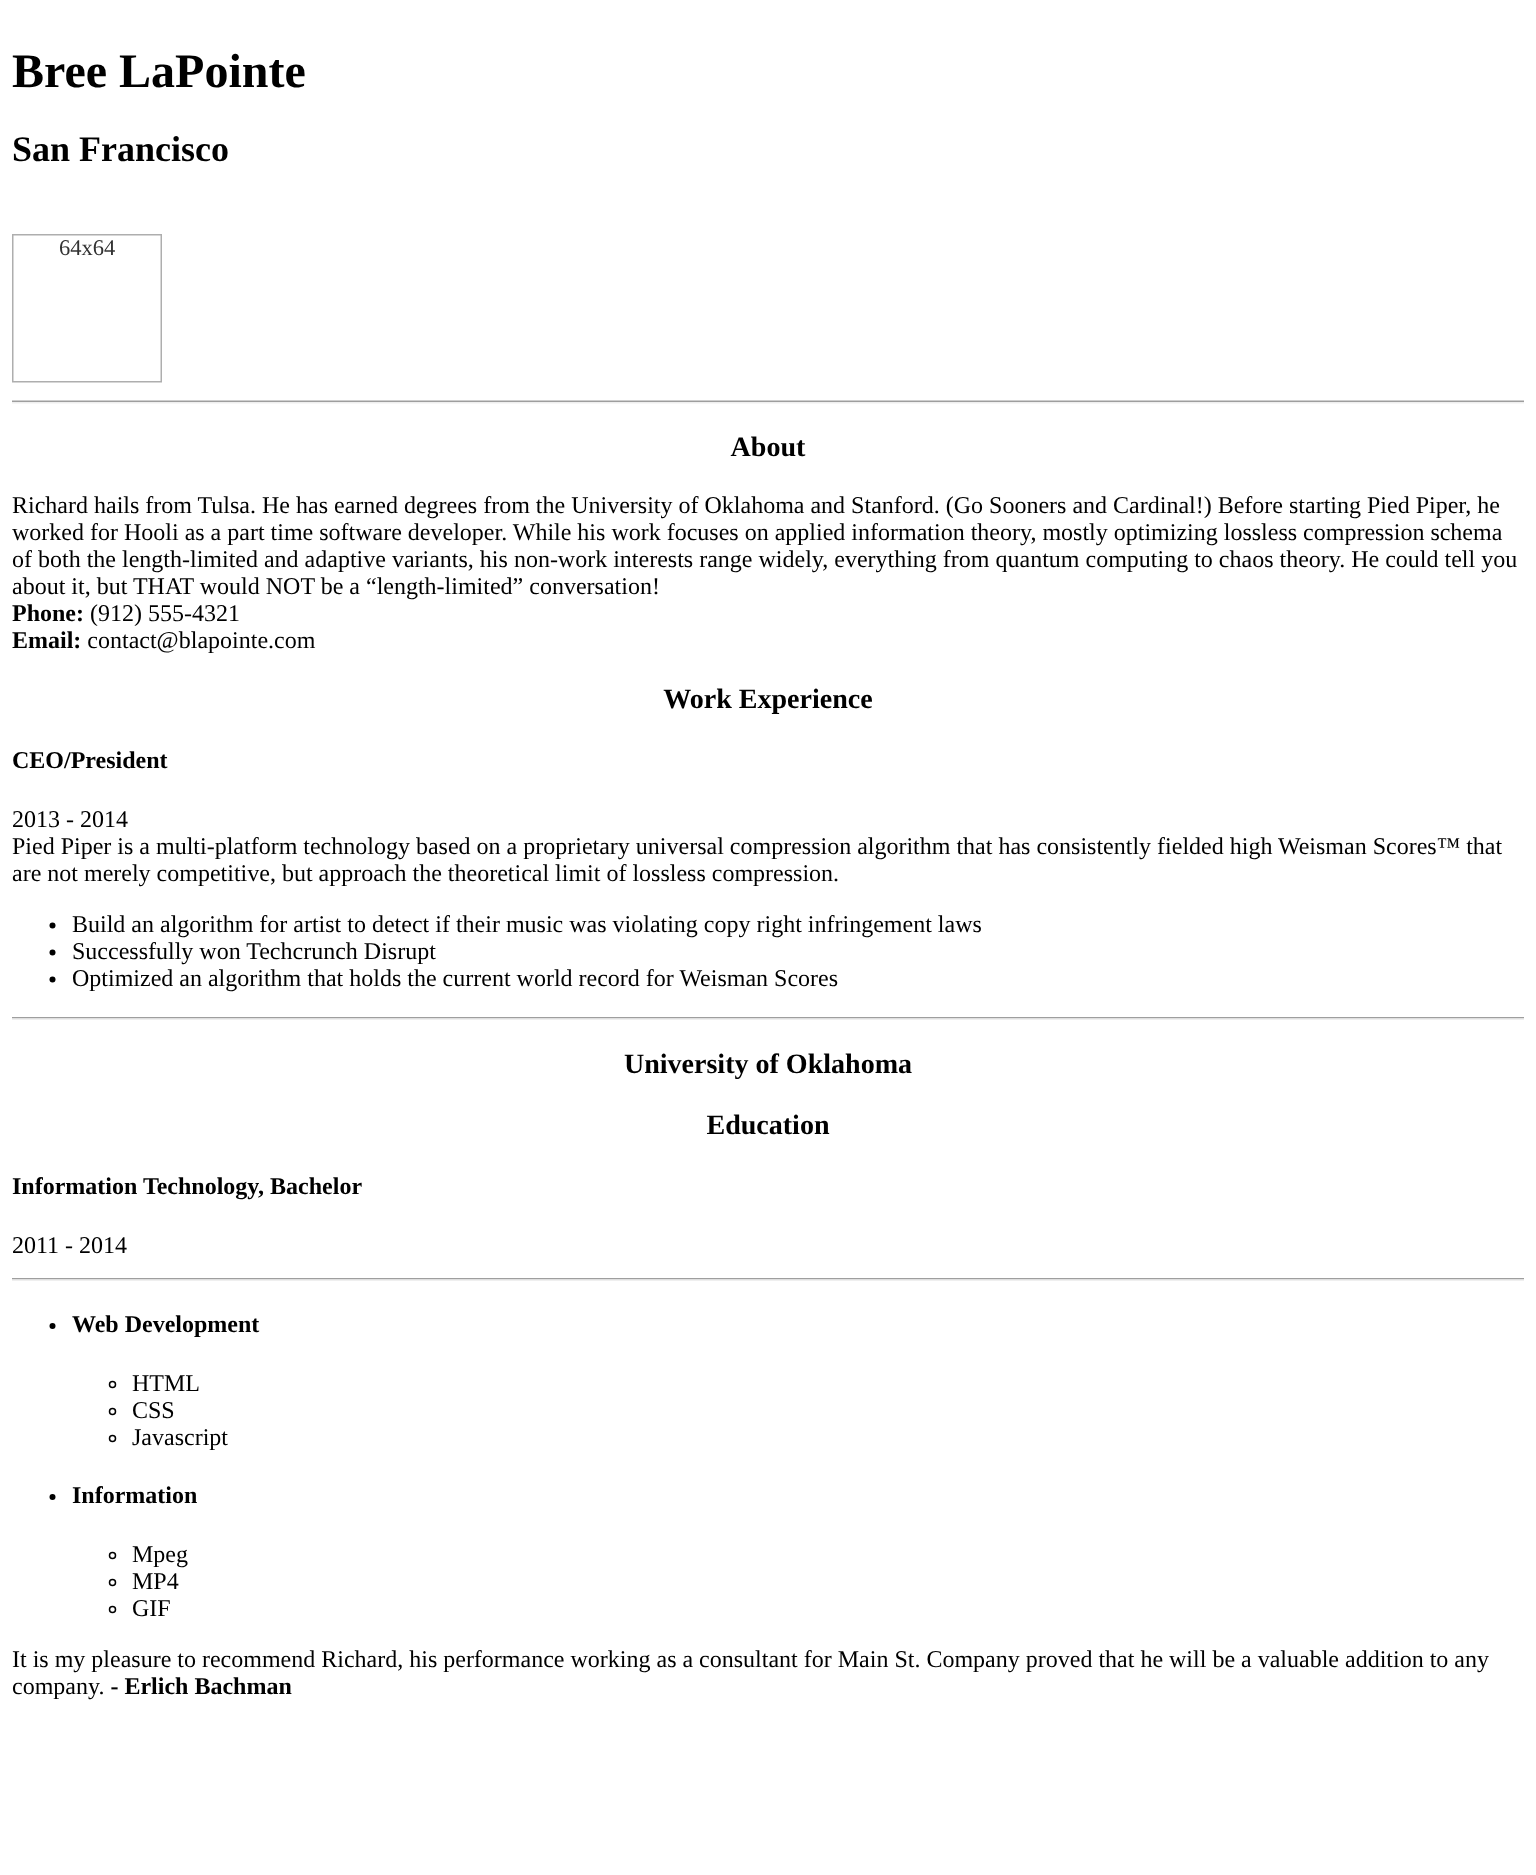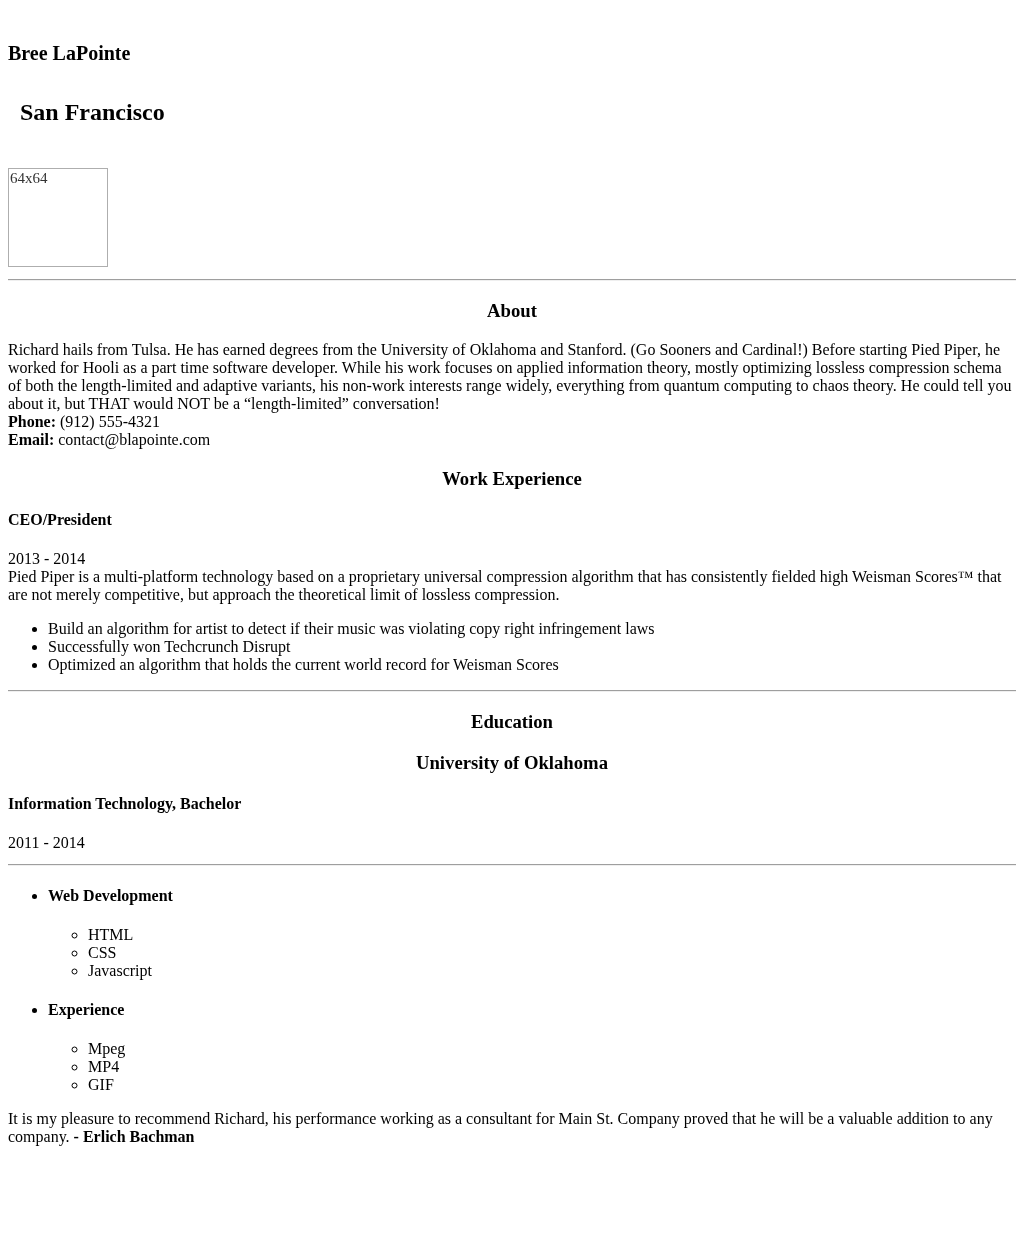--- a/index.html
+++ b/index.html
@@ -4,41 +4,42 @@
 <style>
   html, body { background: #ffffff; }
   body {
     margin: 8px;
     font-family: "Liberation Serif", "DejaVu Serif", serif;
     font-size: 16px;
     color: #000000;
     line-height: normal;
   }
   .page { position: relative; min-height: 1242px; }
-  h1 { font-size: 20px; font-weight: bold; margin: 34px 0; }
-  h2 { font-size: 24px; font-weight: bold; margin: 20px 12px 19px; }
+  h1 { font-size: 32px; font-weight: bold; margin: 21px 0; }
+  h2 { font-size: 24px; font-weight: bold; margin: 20px 0 19px; }
   h3 { font-size: 18.7px; font-weight: bold; margin: 19px 0; text-align: center; }
   h4 { font-size: 16px; font-weight: bold; margin: 21px 0; }
   p  { margin: 0 0; }
   ul { margin: 16px 0; padding-left: 40px; }
   ul ul { margin: 0; list-style-type: circle; }
   hr {
     height: 0; border: none;
     border-top: 1px solid #9e9e9e;
     border-bottom: 1px solid #efefef;
     margin: 12px 0 10px;
   }
   .photo-wrap { margin: 42px 0 12px; }
   .img-ph {
     display: inline-block;
     width: 98px; height: 97px;
     border: 1px solid #aeaeae;
     vertical-align: top;
     box-sizing: content-box;
     overflow: hidden;
+    text-align: center;
   }
   .img-ph .alt {
     display: block;
     padding: 1px 1px;
     font-size: 15px;
     color: #333333;
   }
 </style>
 </head>
 <body>
@@ -78,42 +79,42 @@
   <p>Pied Piper is a multi-platform technology based on a proprietary universal compression algorithm that has consistently fielded high Weisman Scores™ that are not merely competitive, but approach the theoretical limit of lossless compression.</p>
 
   <ul>
     <li>Build an algorithm for artist to detect if their music was violating copy right infringement laws</li>
     <li>Successfully won Techcrunch Disrupt</li>
     <li>Optimized an algorithm that holds the current world record for Weisman Scores</li>
   </ul>
 
   <hr>
 
+  <h3>University of Oklahoma</h3>
+
   <h3>Education</h3>
-
-  <h3>University of Oklahoma</h3>
 
   <h4>Information Technology, Bachelor</h4>
 
   <p>2011 - 2014</p>
 
   <hr>
 
 
   <ul>
     <li>
       <h4>Web Development</h4>
       <ul>
         <li>HTML</li>
         <li>CSS</li>
         <li>Javascript</li>
       </ul>
     </li>
     <li>
-      <h4>Experience</h4>
+      <h4>Information</h4>
       <ul>
         <li>Mpeg</li>
         <li>MP4</li>
         <li>GIF</li>
       </ul>
     </li>
   </ul>
 
 
   <p>

